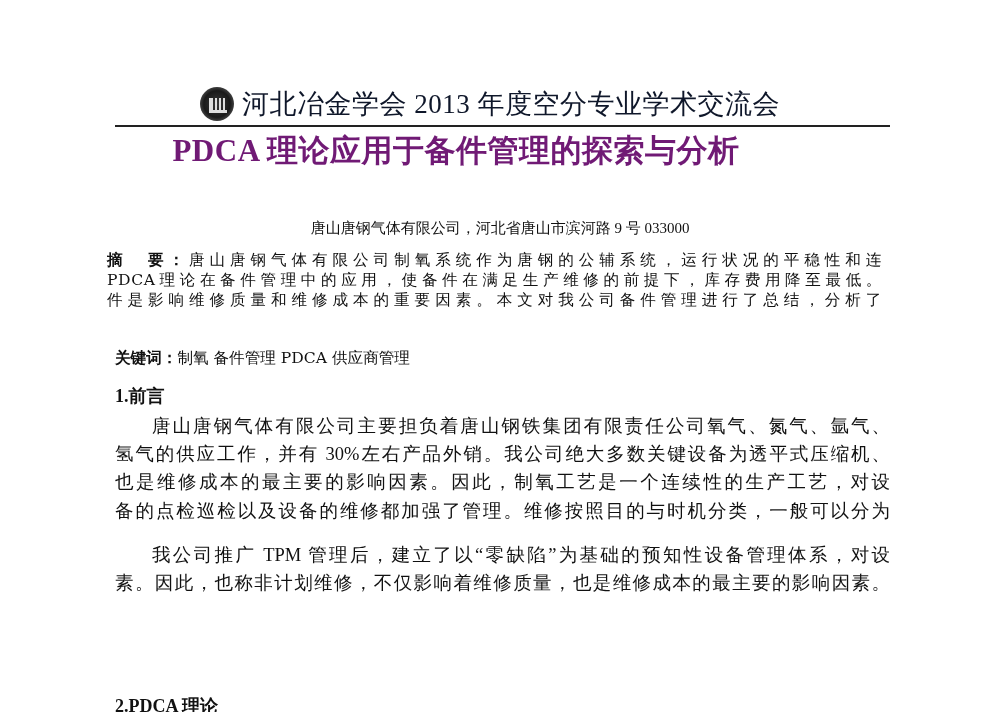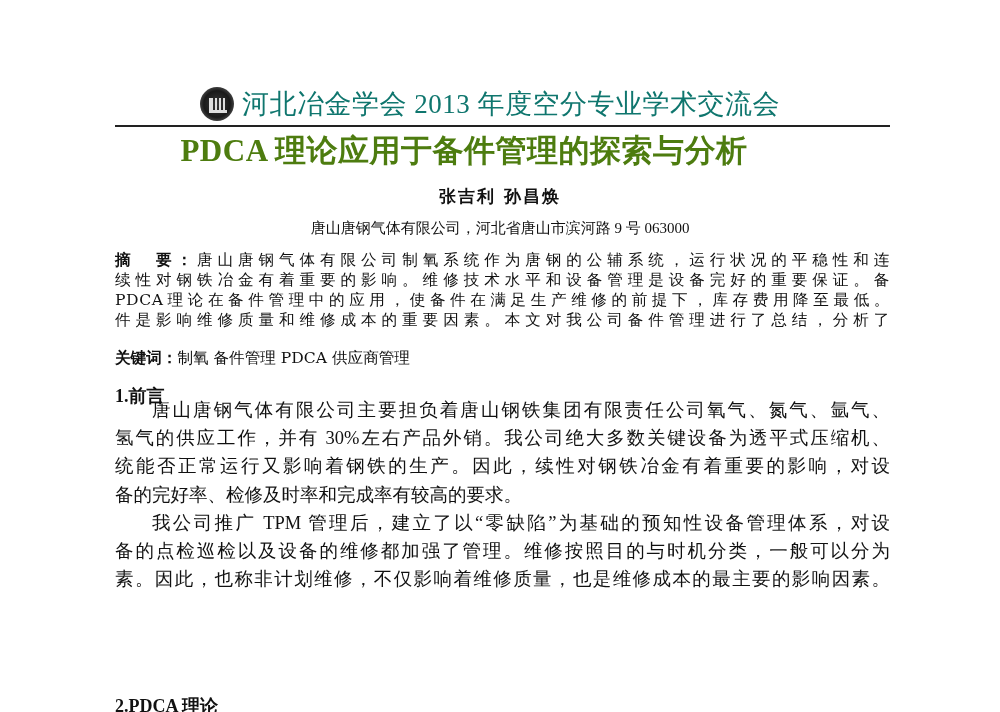--- a/index.html
+++ b/index.html
@@ -2,72 +2,69 @@
 <html><head>
 <meta charset="utf-8">
 <style>
   html, body { margin:0; padding:0; background:#ffffff; }
   body { width:1000px; height:712px; overflow:hidden; position:relative; color:#111; font-family:"DejaVu Serif","Liberation Serif",serif; }
   .page { position:absolute; left:0; top:0; width:1000px; height:712px; }
 
   .header { position:absolute; left:200px; top:84px; width:600px; height:40px; display:flex; align-items:center; }
   .logo { width:34px; height:34px; border-radius:50%; background:radial-gradient(circle at 50% 50%, #3a3a3a 0%, #1a1a1a 55%, #555 80%, #999 100%); position:relative; margin-right:8px; flex:0 0 auto; }
   .logo::after { content:""; position:absolute; left:9px; top:11px; width:16px; height:12px; border-bottom:3px solid #fff; border-left:2px solid #fff; background:repeating-linear-gradient(90deg,#fff 0 2px,transparent 2px 4px); opacity:0.85; }
-  .conf { font-family:"Liberation Serif",serif; font-size:27px; color:#0f766e; letter-spacing:0.5px; white-space:nowrap; }
+  .conf { font-family:"Liberation Serif",serif; font-size:27px; color:#0f172a; letter-spacing:0.5px; white-space:nowrap; }
 
   .rule { position:absolute; left:115px; top:125px; width:775px; height:0; border-top:2px solid #222; }
 
-  .title { position:absolute; left:12px; top:130px; width:904px; text-align:center; font-family:"Liberation Serif",serif; font-weight:bold; font-size:31px; color:#4d7c0f; letter-spacing:0.5px; }
+  .title { position:absolute; left:4px; top:130px; width:904px; text-align:center; font-family:"Liberation Serif",serif; font-weight:bold; font-size:31px; color:#701a75; letter-spacing:0.5px; }
   .authors { position:absolute; left:0; top:185px; width:1000px; text-align:center; font-weight:bold; font-size:17px; letter-spacing:2px; font-family:"DejaVu Sans",sans-serif; }
   .affil { position:absolute; left:0; top:219px; width:1000px; text-align:center; font-family:"Liberation Serif",serif; font-size:15px; }
 
-  .abstract { position:absolute; left:115px; top:250px; width:775px; font-size:15.6px; line-height:20px; text-align:justify; text-align-last:justify; font-family:"DejaVu Serif",serif; letter-spacing:0.6px; }
+  .abstract { position:absolute; left:107px; top:250px; width:775px; font-size:15.6px; line-height:20px; text-align:justify; text-align-last:justify; font-family:"DejaVu Serif",serif; letter-spacing:0.6px; }
   .abstract .line { display:block; white-space:nowrap; text-align:justify; text-align-last:justify; }
   .bold { font-weight:bold; }
 
   .keywords { position:absolute; left:115px; top:346px; width:775px; font-size:15.6px; line-height:24px; font-family:"DejaVu Serif",serif; }
   .h1 { position:absolute; left:115px; font-family:"Liberation Serif",serif; font-weight:bold; font-size:18px; }
   .body { position:absolute; left:115px; width:775px; font-family:"Liberation Serif",serif; font-size:18.5px; line-height:28.2px; }
   .body .line { display:block; white-space:nowrap; text-align:justify; text-align-last:justify; height:28.2px; }
   .body .line.last { text-align-last:left; }
-  .indent { padding-left:37px; }
+  .indent { padding-left:37px;margin-top:16px; }
 </style>
 </head>
 <body>
 
 <div class="page">
 
   <div class="header">
     <span class="logo"></span>
     <span class="conf">河北冶金学会 2013 年度空分专业学术交流会</span>
   </div>
   <div class="rule"></div>
 
   <div class="title">PDCA 理论应用于备件管理的探索与分析</div>
-  <div class="authors">张吉利  孙昌焕</div>
-  <div class="affil">唐山唐钢气体有限公司，河北省唐山市滨河路 9 号    063000</div>
+  <div class="affil">唐山唐钢气体有限公司，河北省唐山市滨河路 9 号    033000</div>
 
   <div class="abstract">
     <span class="line"><span class="bold">摘　要：</span><span>唐山唐钢气体有限公司制氧系统作为唐钢的公辅系统，运行状况的平稳性和连</span></span>
-    <span class="line">续性对钢铁冶金有着重要的影响。维修技术水平和设备管理是设备完好的重要保证。备</span>
     <span class="line">PDCA理论在备件管理中的应用，使备件在满足生产维修的前提下，库存费用降至最低。</span>
     <span class="line">件是影响维修质量和维修成本的重要因素。本文对我公司备件管理进行了总结，分析了</span>
   </div>
 
   <div class="keywords">
     <span class="bold">关键词：</span><span>制氧  备件管理  PDCA  供应商管理</span>
   </div>
 
   <div class="h1" style="top:368px;margin-top:16px;">1.前言</div>
 
   <div class="body" style="top:396px;">
     <span class="line indent">唐山唐钢气体有限公司主要担负着唐山钢铁集团有限责任公司氧气、氮气、氩气、</span>
     <span class="line">氢气的供应工作，并有 30%左右产品外销。我公司绝大多数关键设备为透平式压缩机、</span>
-    <span class="line">统能否正常运行又影响着钢铁的生产。因此，续性对钢铁冶金有着重要的影响，对设</span>
-    <span class="line last">备的完好率、检修及时率和完成率有较高的要求。</span>
+    <span class="line">也是维修成本的最主要的影响因素。因此，制氧工艺是一个连续性的生产工艺，对设</span>
+    <span class="line">备的点检巡检以及设备的维修都加强了管理。维修按照目的与时机分类，一般可以分为</span>
     <span class="line indent">我公司推广 TPM 管理后，建立了以“零缺陷”为基础的预知性设备管理体系，对设</span>
-    <span class="line">备的点检巡检以及设备的维修都加强了管理。维修按照目的与时机分类，一般可以分为</span>
     <span class="line">素。因此，也称非计划维修，不仅影响着维修质量，也是维修成本的最主要的影响因素。</span>
   </div>
 
   <div class="h1" style="top:694px;">2.PDCA 理论</div>
 
 </div>
 
 </body></html>

